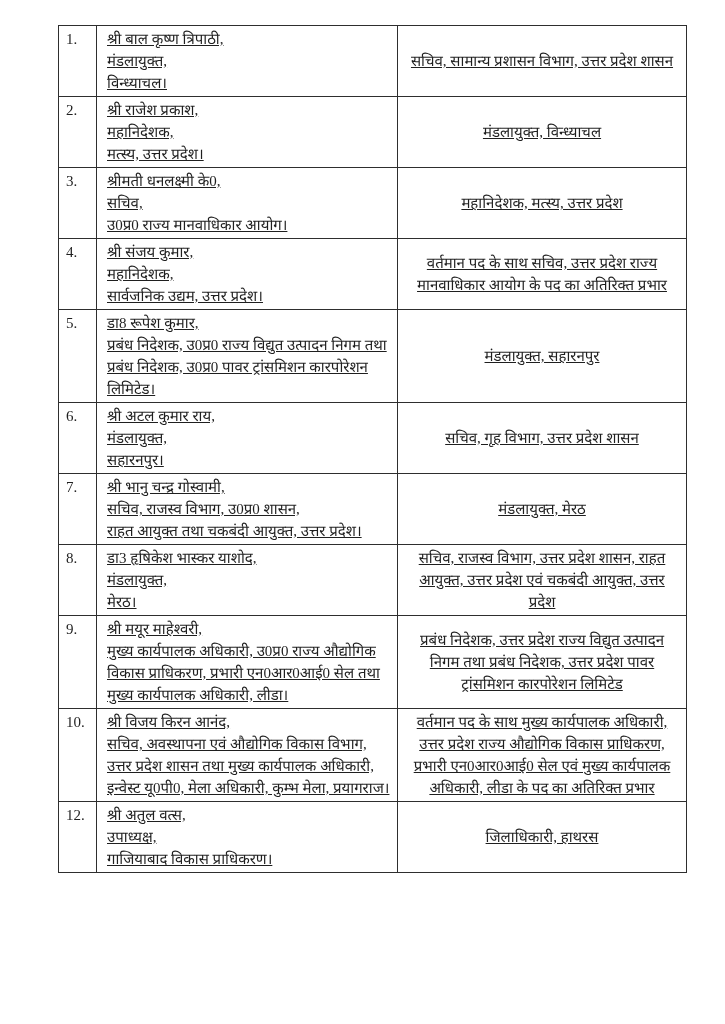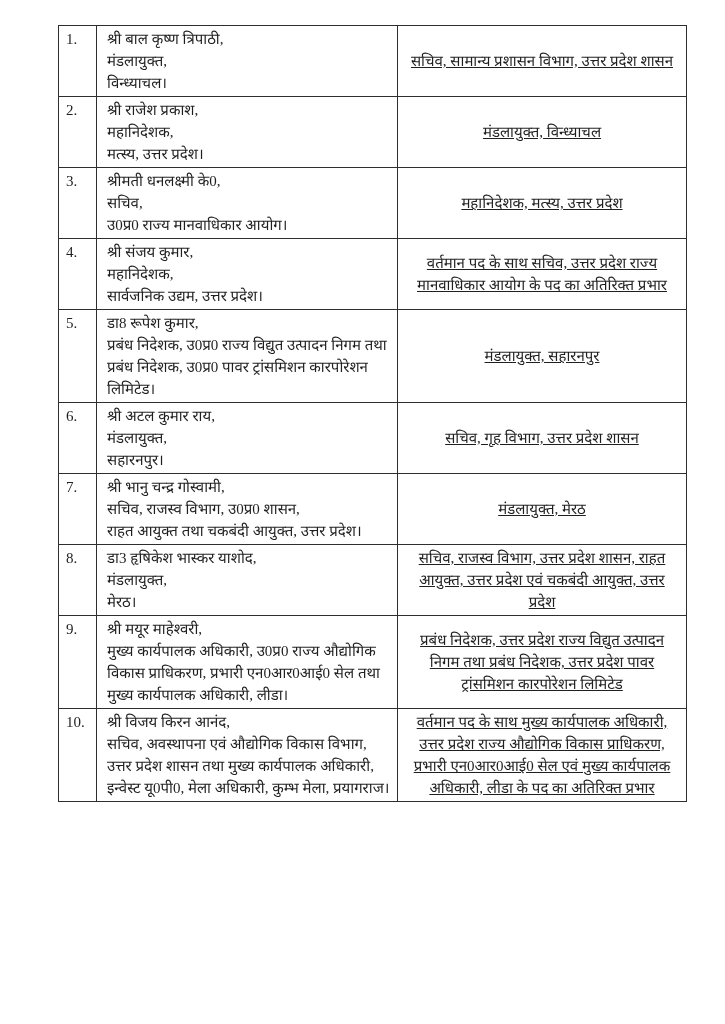--- a/index.html
+++ b/index.html
@@ -44,20 +44,21 @@
   td.sno {
     vertical-align: top;
     text-align: left;
     padding: 2px 2px 2px 7px;
     font-family: "Liberation Serif", serif;
   }
   td.name {
     vertical-align: top;
     text-align: left;
     padding: 2px 6px 2px 10px;
+    text-decoration: underline;
   }
   td.posting {
     vertical-align: middle;
     text-align: center;
     padding: 2px 8px;
     text-decoration: underline;
   }
   .name-line {
     white-space: normal;
   }
@@ -159,15 +160,24 @@
         <tr>
     <td class="sno">10.</td>
     <td class="name">
             <div class="name-line">श्री विजय किरन आनंद,</div>
             <div class="name-line">सचिव, अवस्थापना एवं औद्योगिक विकास विभाग,</div>
             <div class="name-line">उत्तर प्रदेश शासन तथा मुख्य कार्यपालक अधिकारी,</div>
             <div class="name-line">इन्वेस्ट यू0पी0, मेला अधिकारी, कुम्भ मेला, प्रयागराज।</div>
           </td>
     <td class="posting">वर्तमान पद के साथ मुख्य कार्यपालक अधिकारी, उत्तर प्रदेश राज्य औद्योगिक विकास प्राधिकरण, प्रभारी एन0आर0आई0 सेल एवं मुख्य कार्यपालक अधिकारी, लीडा के पद का अतिरिक्त प्रभार</td>
   </tr>
+        <tr>
+    <td class="sno">12.</td>
+    <td class="name">
+            <div class="name-line">श्री अतुल वत्स,</div>
+            <div class="name-line">उपाध्यक्ष,</div>
+            <div class="name-line">गाजियाबाद विकास प्राधिकरण।</div>
+          </td>
+    <td class="posting">जिलाधिकारी, हाथरस</td>
+  </tr>
       </tbody>
   </table>
 </div>
 
 </body></html>

